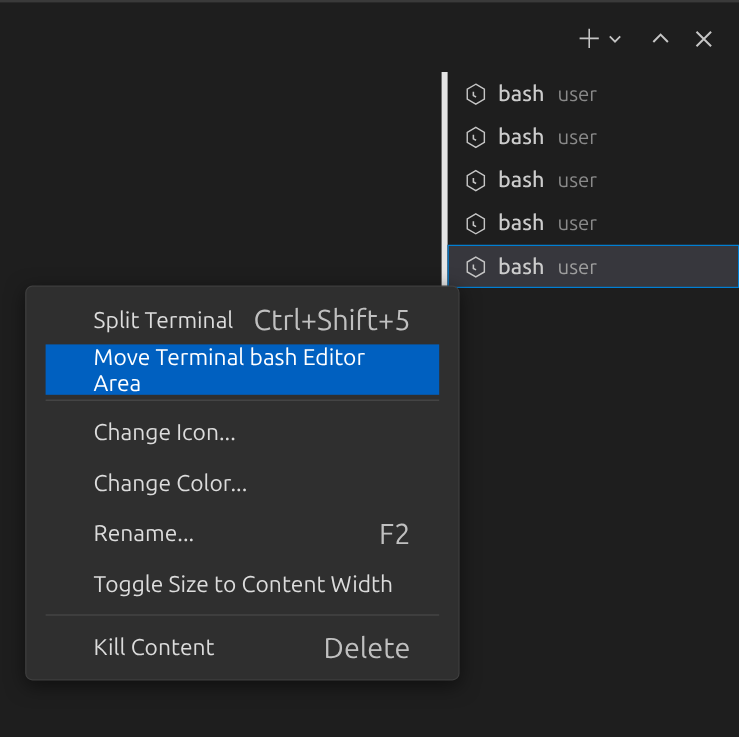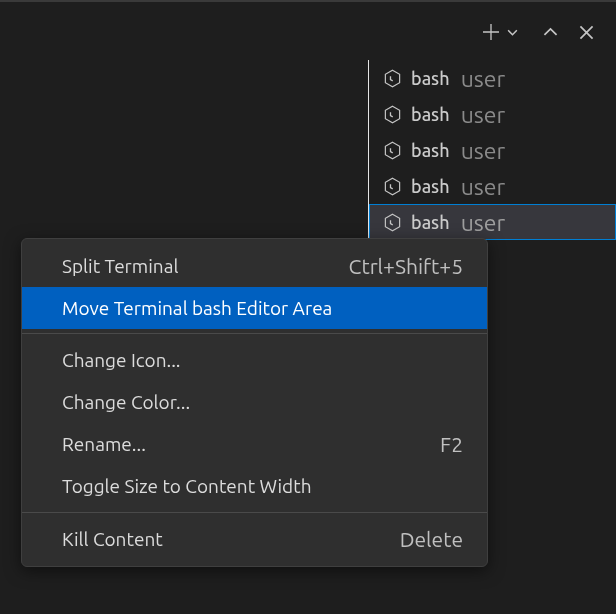--- a/index.html
+++ b/index.html
@@ -42,21 +42,21 @@
     align-items: center;
     gap: 0px;
   }
   .pair .tool-btn:first-child { width: 22px; }
   .pair .tool-btn:last-child { width: 20px; }
   .terminal-list {
     position: absolute;
     top: 58px;
     left: 368px;
     right: 0;
-    border-left: 1px solid #e5e5e5;
+    border-left: 5px solid #e5e5e5;
   }
   .terminal-row {
     display: flex;
     align-items: center;
     height: 36px;
     padding-left: 14px;
     gap: 9px;
     cursor: pointer;
   }
   .terminal-row.selected {
@@ -65,54 +65,54 @@
     outline-offset: -1px;
   }
   .term-icon { display:flex; align-items:center; color:#c5c5c5; }
   .term-name {
     color: #cccccc;
     font-size: 18px;
     font-weight: 500;
   }
   .term-user {
     color: #8a8a8a;
-    font-size: 23px;
+    font-size: 17px;
     margin-left: 2px;
     text-align: right;
   }
   .terminal-row.selected .term-user { color:#9e9e9e; }
 
   .context-menu {
     position: absolute;
     top: 236px;
     left: 21px;
-    width: 467px;
+    width: 362px;
     background: #2f2f2f;
     border: 1px solid #3f3f3f;
     border-radius: 6px;
     box-shadow: 0 4px 16px rgba(0,0,0,.5);
-    padding: 6px 0;
+    padding: 6px 16px;
   }
   .menu-item {
     display: flex;
     align-items: center;
     justify-content: space-between;
     height: 42px;
     padding: 0 24px 0 40px;
     font-size: 19px;
     color: #dcdcdc;
     cursor: pointer;
   }
   .menu-item.highlight {
     background: #0060c0;
     color: #ffffff;
   }
   .menu-item .shortcut {
     color: #c0c0c0;
-    font-size: 21px;
+    font-size: 24px;
   }
   .menu-sep {
     height: 1px;
     background: #4a4a4a;
     margin: 5px 0;
   }
   .menu-sep.tight-top { margin-top: 4px; }
 </style>
 </head>
 <body>

